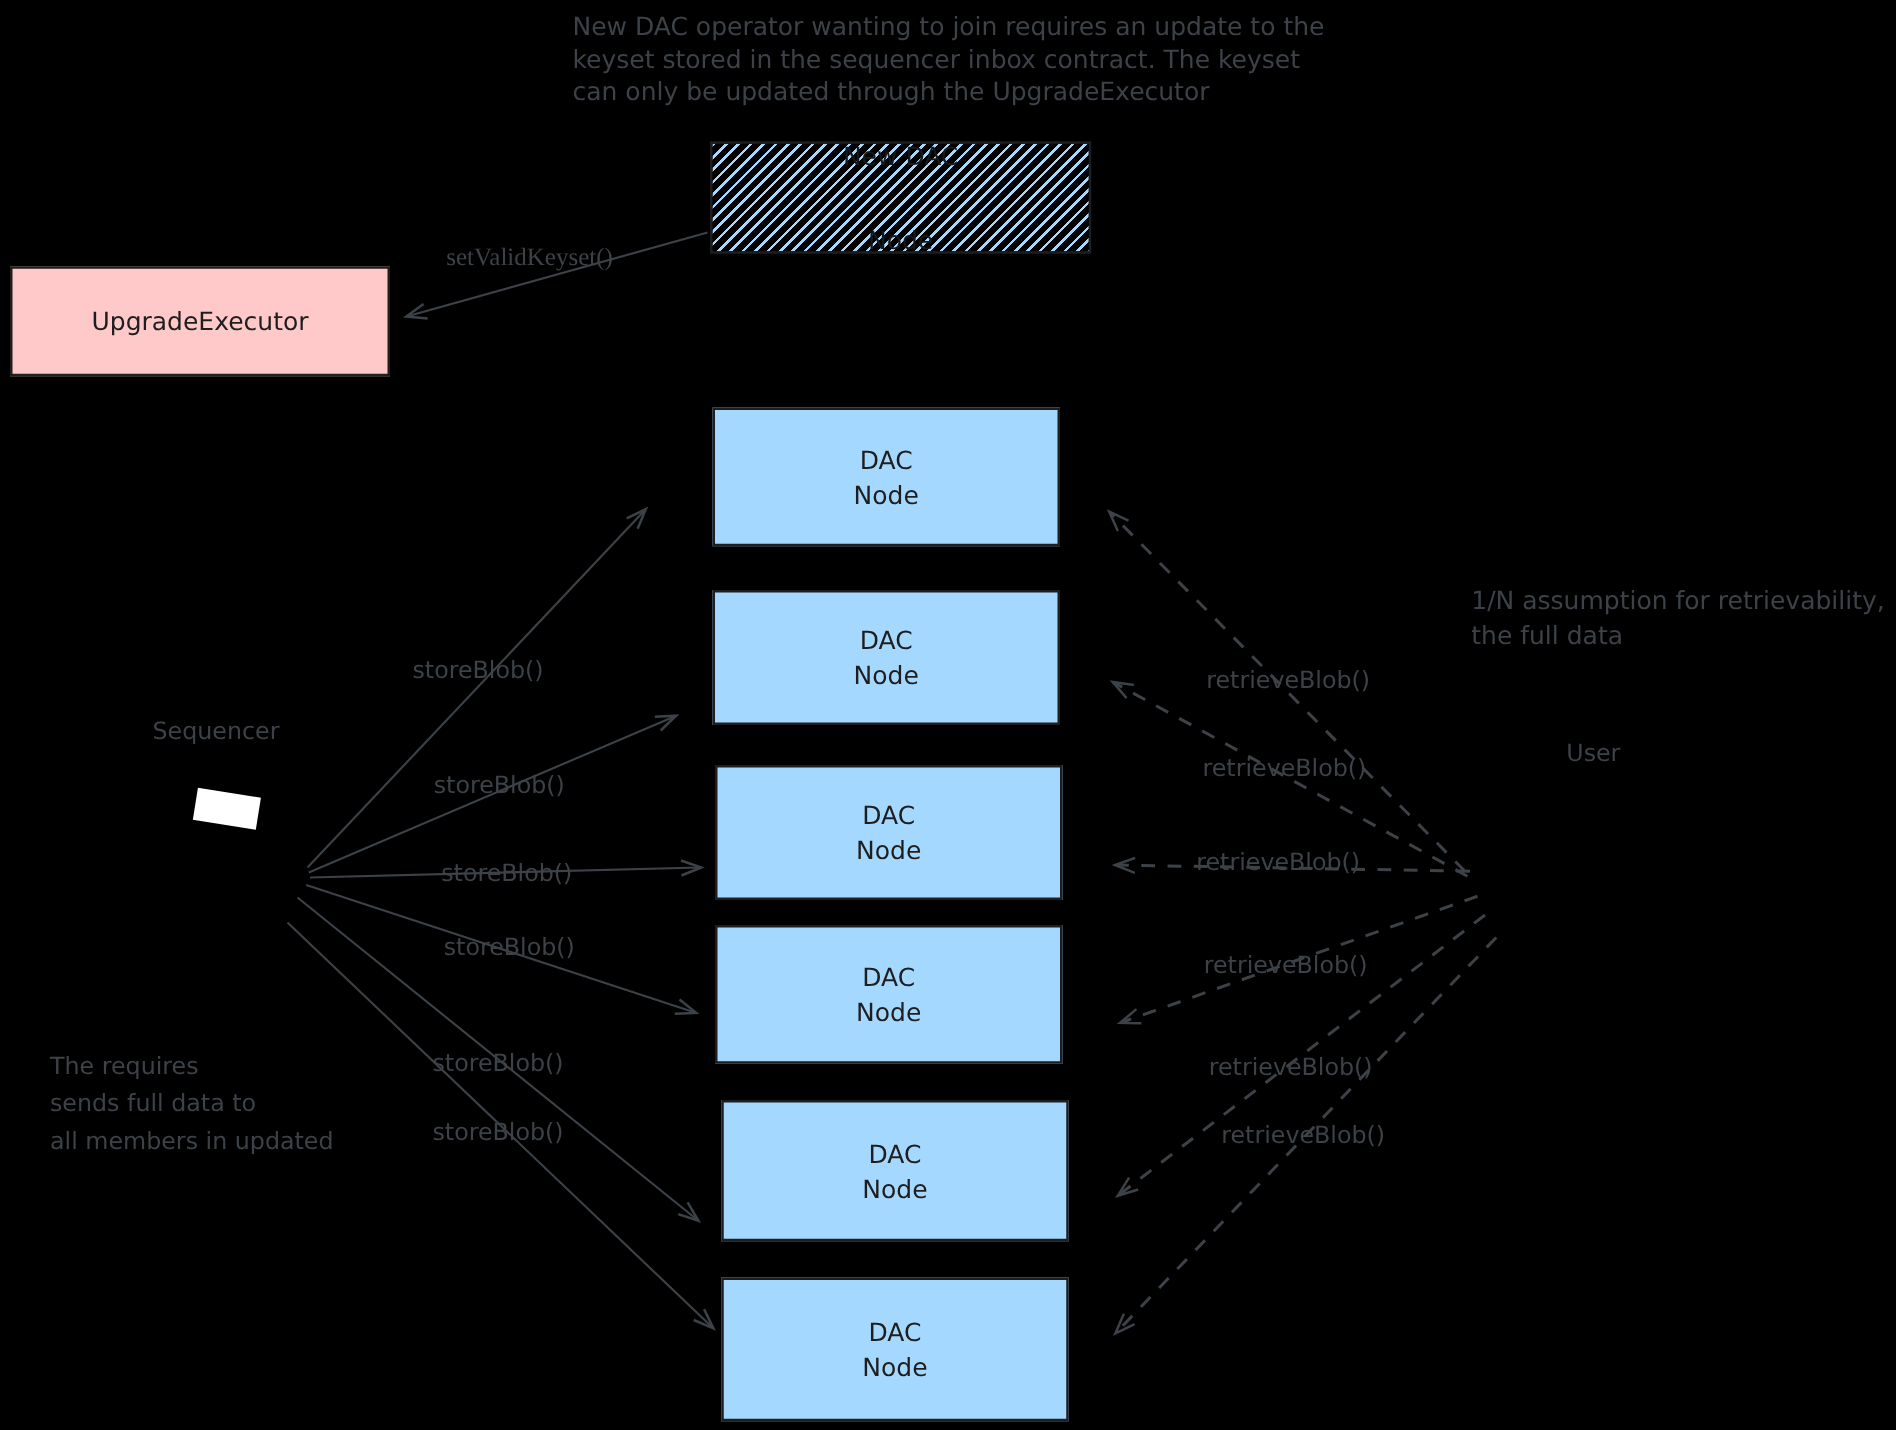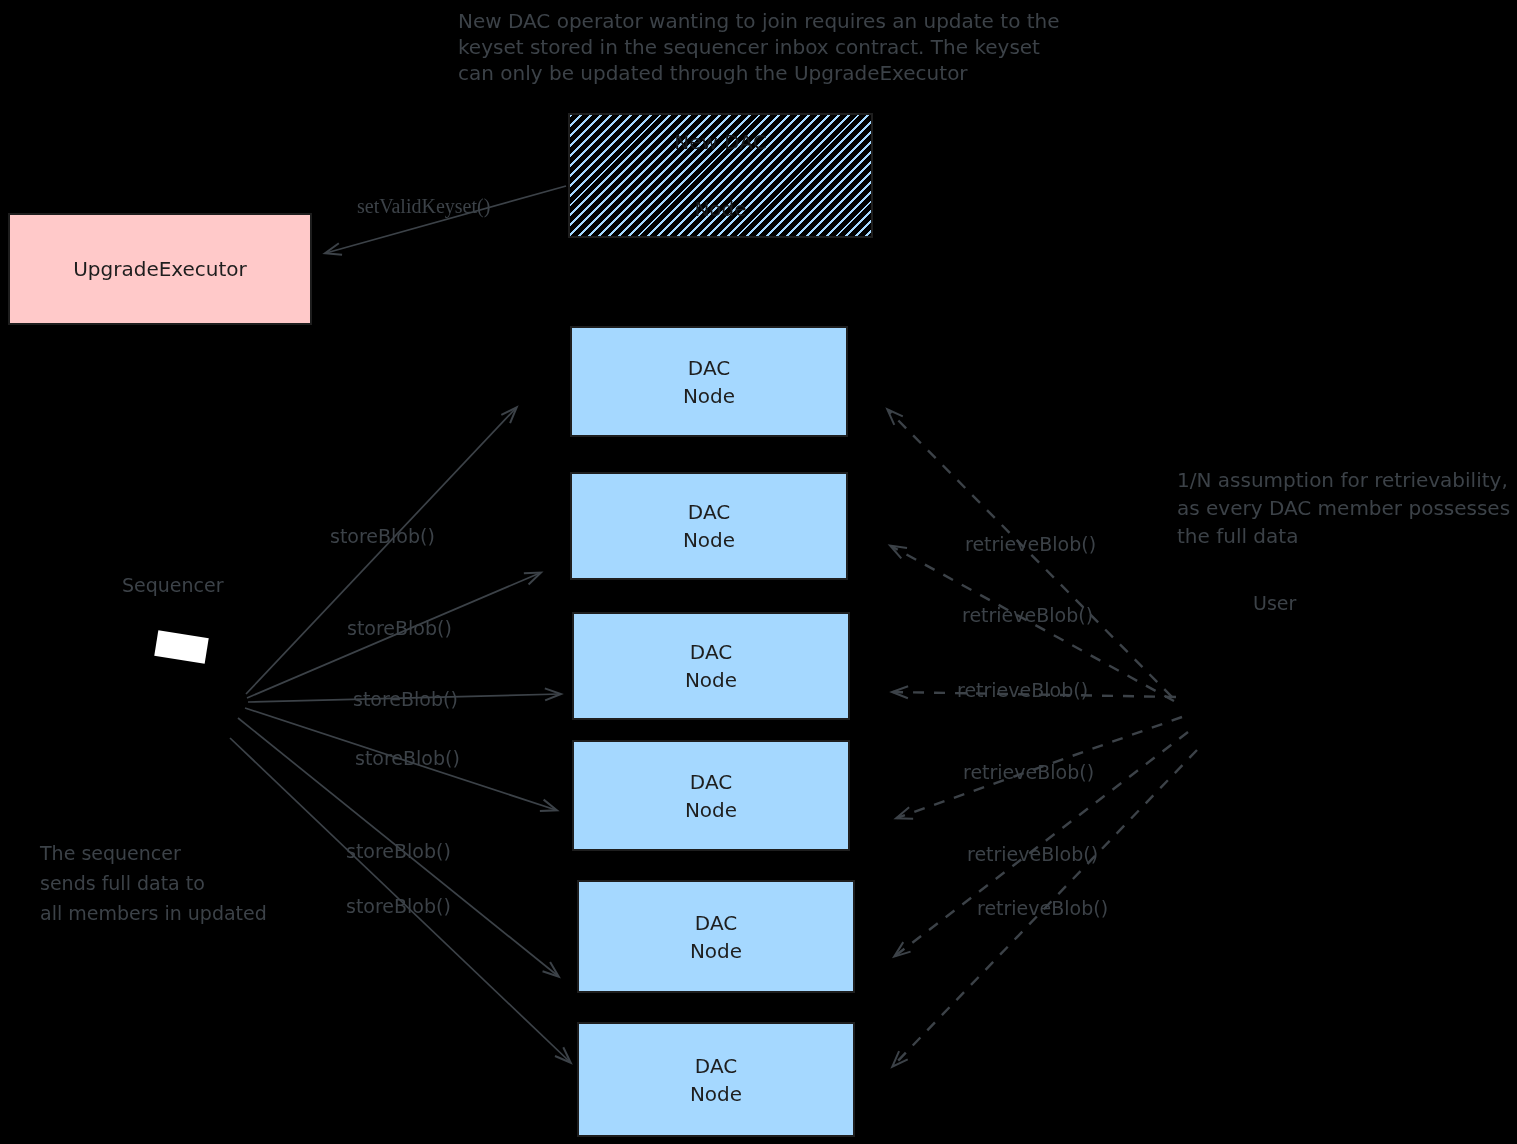--- a/index.html
+++ b/index.html
@@ -6,23 +6,23 @@
   .canvas{
     position:relative;width:1517px;height:1144px;background:#000000;
     overflow:hidden;font-family:"DejaVu Sans",sans-serif;
   }
   .note{position:absolute;color:#3c4248;font-size:20px;line-height:26px;white-space:nowrap;}
   .lbl{position:absolute;color:#3c4248;font-size:19px;white-space:nowrap;}
   .box{position:absolute;border:2px solid #1e1e1e;box-sizing:border-box;
        display:flex;flex-direction:column;align-items:center;justify-content:center;
        text-align:center;color:#1e1e1e;font-size:20px;line-height:28px;}
   .node{background:#a5d8ff;width:278px;}
-  .executor{background:#ffc9c9;width:304px;height:112px;}
+  .executor{background:#ffc9c9;width:304px;height:88px;}
   .hatched{
-    width:305px;height:125px;
+    width:305px;height:90px;
     background:repeating-linear-gradient(135deg,#a5d8ff 0 2px,transparent 2px 7px);
     color:#16191c;
     gap:39px;
   }
   .laptop-screen{position:absolute;background:#ffffff;width:51px;height:26px;transform:rotate(9deg);}
   svg.arrows{position:absolute;left:0;top:0;}
   svg .solid{stroke:#3c4248;stroke-width:1.7;fill:none;}
   svg .dashed{stroke:#3c4248;stroke-width:2.4;fill:none;stroke-dasharray:11 10;}
 </style>
 </head>
@@ -108,25 +108,24 @@
 
   <div class="lbl" style="left:965px;top:533px;">retrieveBlob()</div>
   <div class="lbl" style="left:962px;top:604px;">retrieveBlob()</div>
   <div class="lbl" style="left:957px;top:679px;">retrieveBlob()</div>
   <div class="lbl" style="left:963px;top:761px;">retrieveBlob()</div>
   <div class="lbl" style="left:967px;top:843px;">retrieveBlob()</div>
   <div class="lbl" style="left:977px;top:897px;">retrieveBlob()</div>
 
   <div class="note" style="left:1177px;top:466px;line-height:28px;">
     <div>1/N assumption for retrievability,</div>
-    <div>as every DAC member possesses</div>
     <div>the full data</div>
   </div>
 
   <div class="lbl" style="left:1253px;top:592px;">User</div>
 
   <div class="note" style="left:40px;top:838px;line-height:30px;font-size:19px;">
-    <div>The sequencer</div>
+    <div>The requires</div>
     <div>sends full data to</div>
     <div>all members in updated</div>
   </div>
 
 </div>
 
 </body></html>

